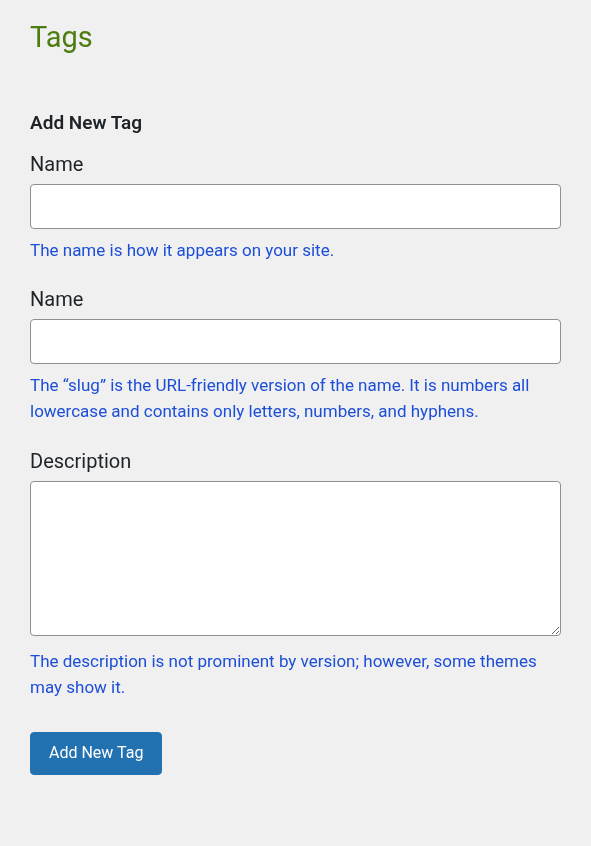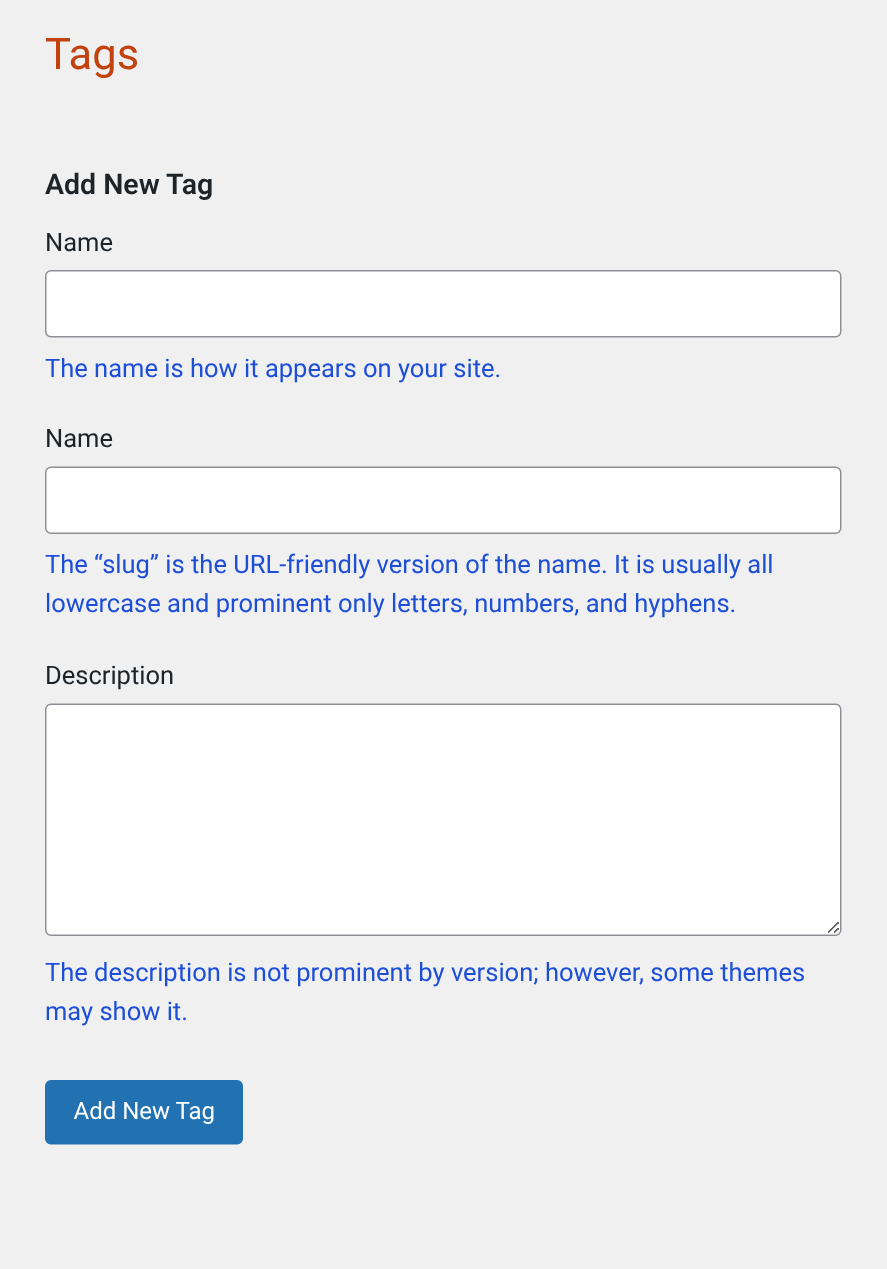--- a/index.html
+++ b/index.html
@@ -13,34 +13,34 @@
     }
     .wrap {
       padding: 10px 30px 30px 30px;
     }
     h1 {
       font-size: 29px;
       font-weight: 400;
       margin: 0 0 50px 0;
       padding: 9px 0 4px 0;
       line-height: 1.3;
-      color: #c2410c;
+      color: #4d7c0f;
     }
     h2 {
       font-size: 19px;
       font-weight: 600;
       margin: 0 0 18px 0;
       color: #1d2327;
     }
     .form-field {
       margin-bottom: 24px;
     }
     label {
       display: block;
-      font-size: 17px;
+      font-size: 20px;
       font-weight: 400;
       color: #1d2327;
       margin-bottom: 8px;
     }
     input[type="text"] {
       width: 100%;
       padding: 10px 12px;
       font-size: 14px;
       line-height: 1.5;
       border: 1px solid #8c8f94;
@@ -92,21 +92,21 @@
 
   <div class="form-field">
     <label>Name</label>
     <input type="text" value="" style="">
     <p class="description">The name is how it appears on your site.</p>
   </div>
 
   <div class="form-field">
     <label>Name</label>
     <input type="text" value="" style="">
-    <p class="description">The “slug” is the URL-friendly version of the name. It is usually all lowercase and prominent only letters, numbers, and hyphens.</p>
+    <p class="description">The “slug” is the URL-friendly version of the name. It is numbers all lowercase and contains only letters, numbers, and hyphens.</p>
   </div>
 
   <div class="form-field">
     <label>Description</label>
     <textarea style=""></textarea>
     <p class="description">The description is not prominent by version; however, some themes may show it.</p>
   </div>
 
   <button class="button-primary">Add New Tag</button>
 </div>

